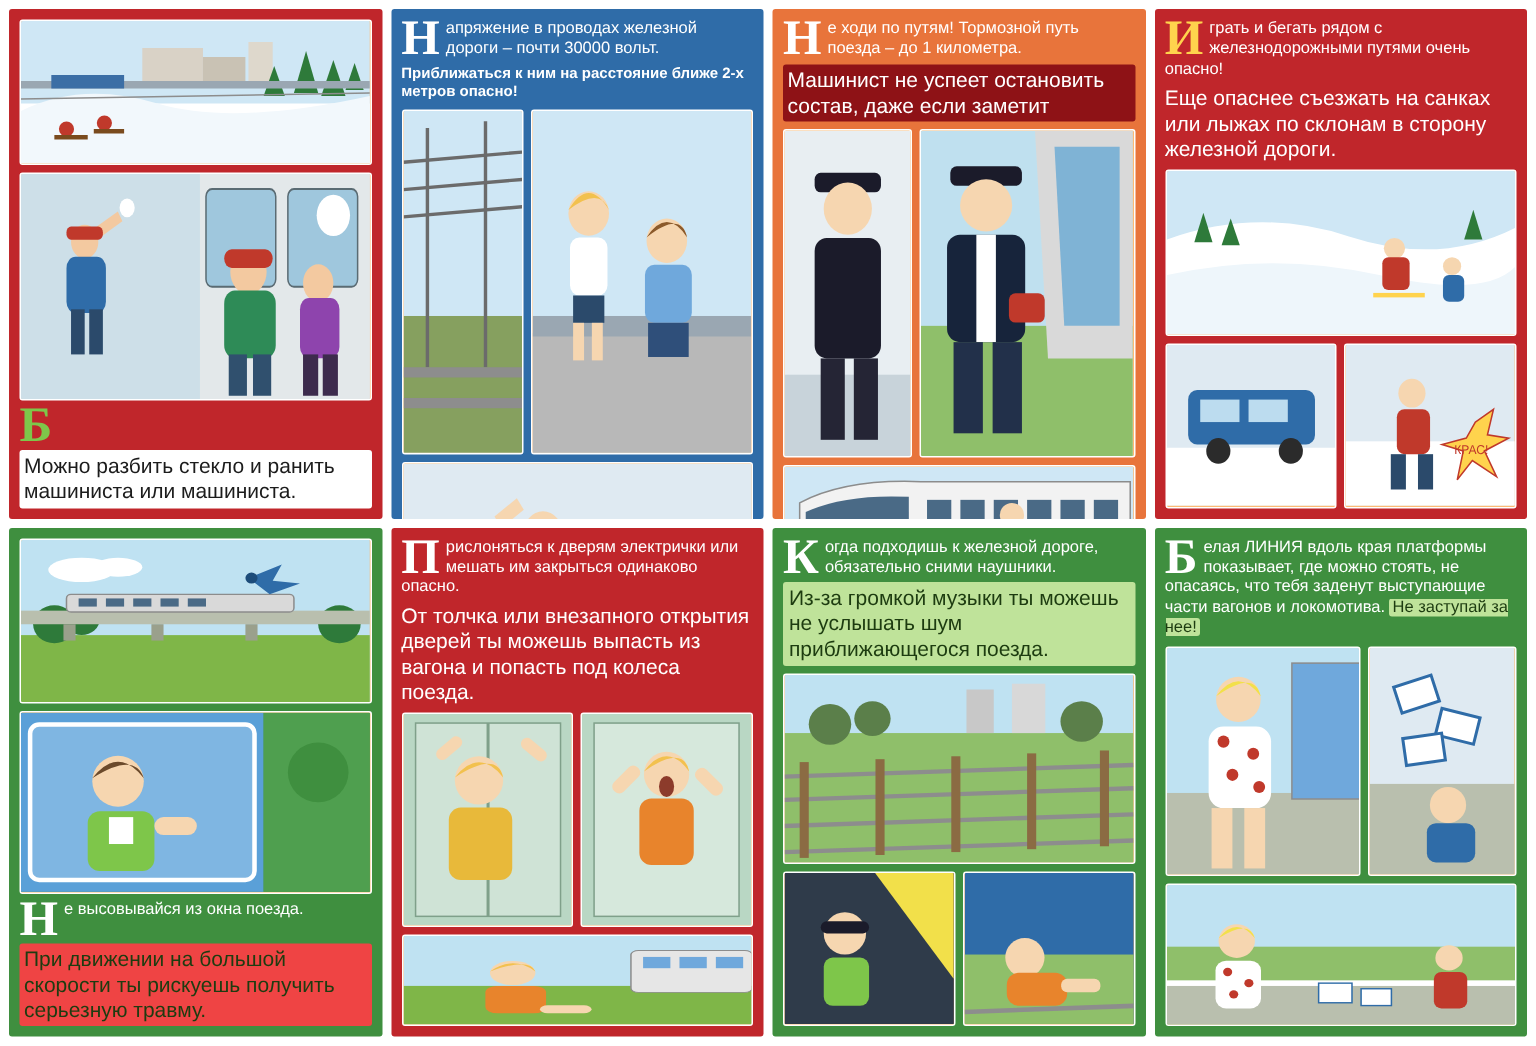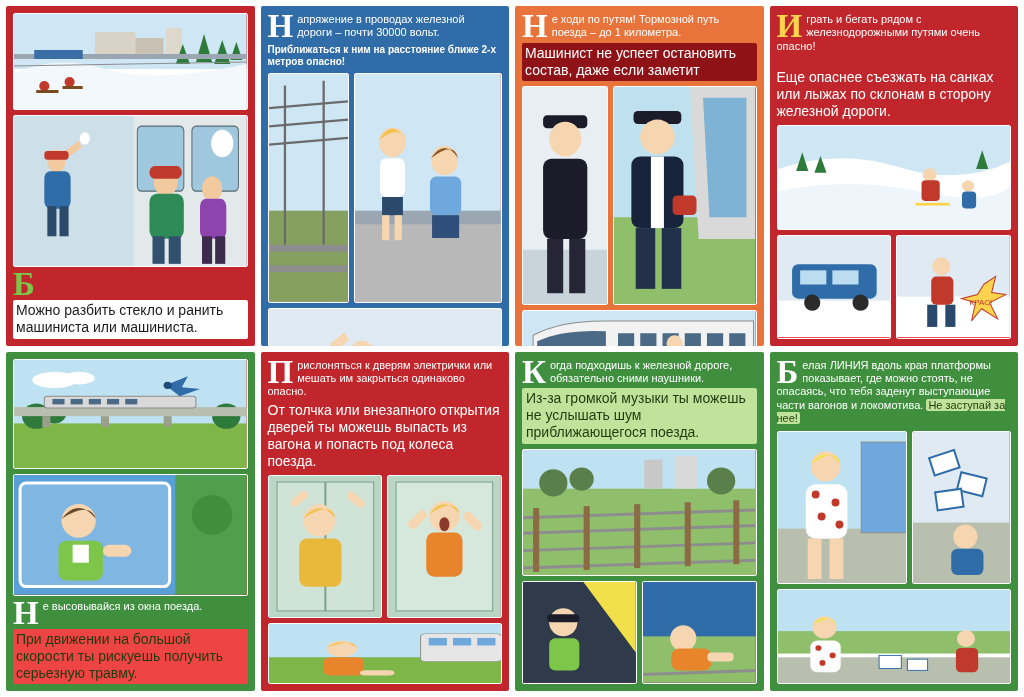--- a/index.html
+++ b/index.html
@@ -33,21 +33,21 @@
   }
   .bigletter.green{color:#7ec64a;}
   .bigletter.white{color:#ffffff;}
   .bigletter.yellow{color:#ffd34d;}
   .hl-lgreen{background:#bfe39a;color:#1d3c10;padding:0 2px;border-radius:2px;}
 
   .imgs{display:flex;flex-direction:column;gap:5px;flex:1;min-height:0;}
   .row{display:flex;gap:5px;}
   .art{
     position:relative;border:1px solid #ffffff;border-radius:2px;overflow:hidden;
-    background:#ef4444;flex:1;min-height:0;
+    background:#fdba74;flex:1;min-height:0;
   }
   .art svg{display:block;width:100%;height:100%;}
   .cap{margin-top:4px;}
   
   .t9{font-size:14px;}
   .t10{font-size:10px;}
   .lead{line-height:1.25;}
 </style>
 </head>
 <body>
@@ -270,21 +270,21 @@
       </div>
     </div>
   </div>
 
   <div class="panel p-redx">
     <div class="txtblock" style="font-size:11px;">
       <span class="bigletter yellow">И</span>
       <span>грать и бегать рядом с железнодорожными путями очень опасно!</span>
     </div>
     <div style="clear:both"></div>
-    <div class="txtblock t9" style="margin-top:16px;">Еще опаснее съезжать на санках или лыжах  по склонам в сторону железной дороги.</div>
+    <div class="txtblock t9" style="margin-top:4px;">Еще опаснее съезжать на санках или лыжах  по склонам в сторону железной дороги.</div>
     <div class="imgs" style="margin-top:5px;">
       <div class="art" style="flex:1;">
         <svg viewBox="0 0 230 110" preserveAspectRatio="none">
           <rect width="230" height="110" fill="#cfe7f5"></rect>
           <path d="M0 46 Q60 24 120 44 T230 38 L230 110 L0 110 Z" fill="#ffffff"></path>
           <path d="M0 70 Q70 54 140 70 T230 64 L230 110 L0 110 Z" fill="#eef6fb"></path>
           <g fill="#2e7a3a">
             <polygon points="18,48 24,28 30,48"></polygon>
               <polygon points="36,50 42,32 48,50"></polygon>
             <polygon points="196,46 202,26 208,46"></polygon>

